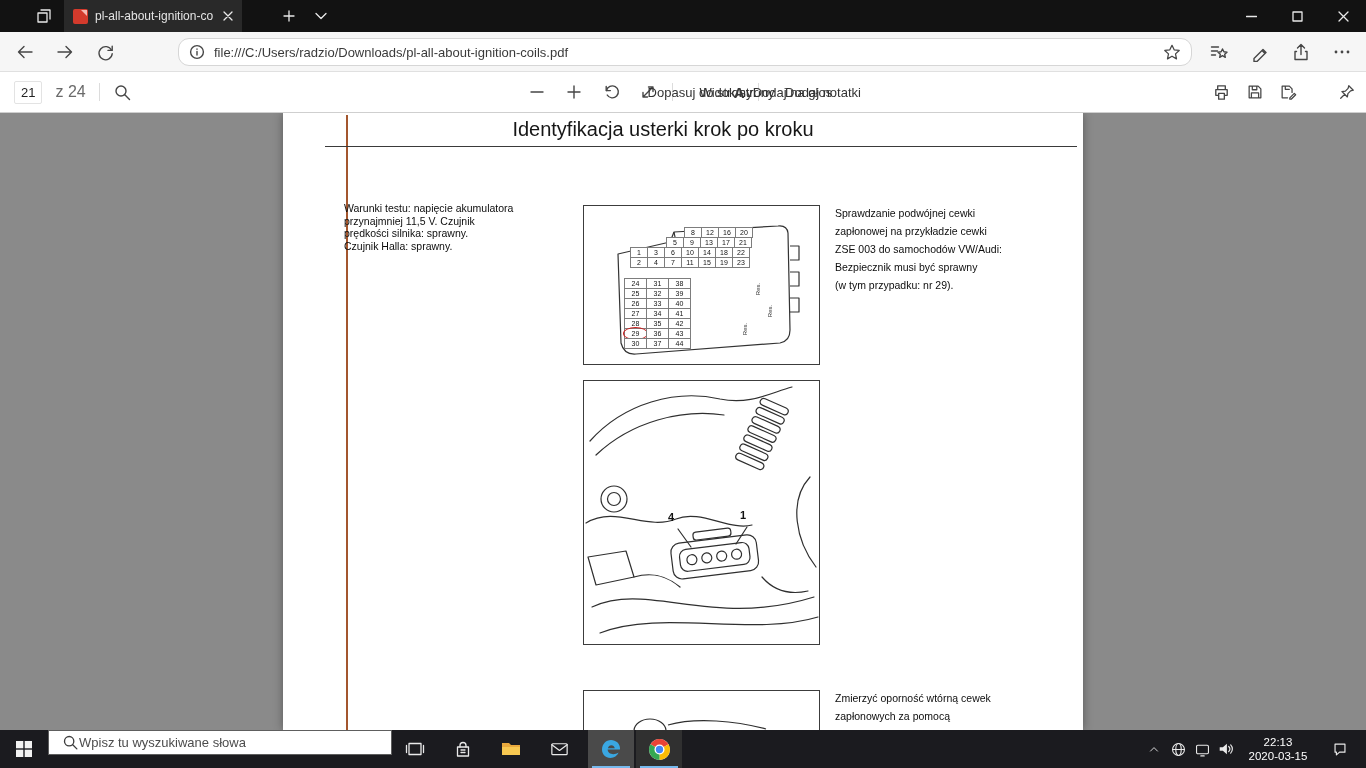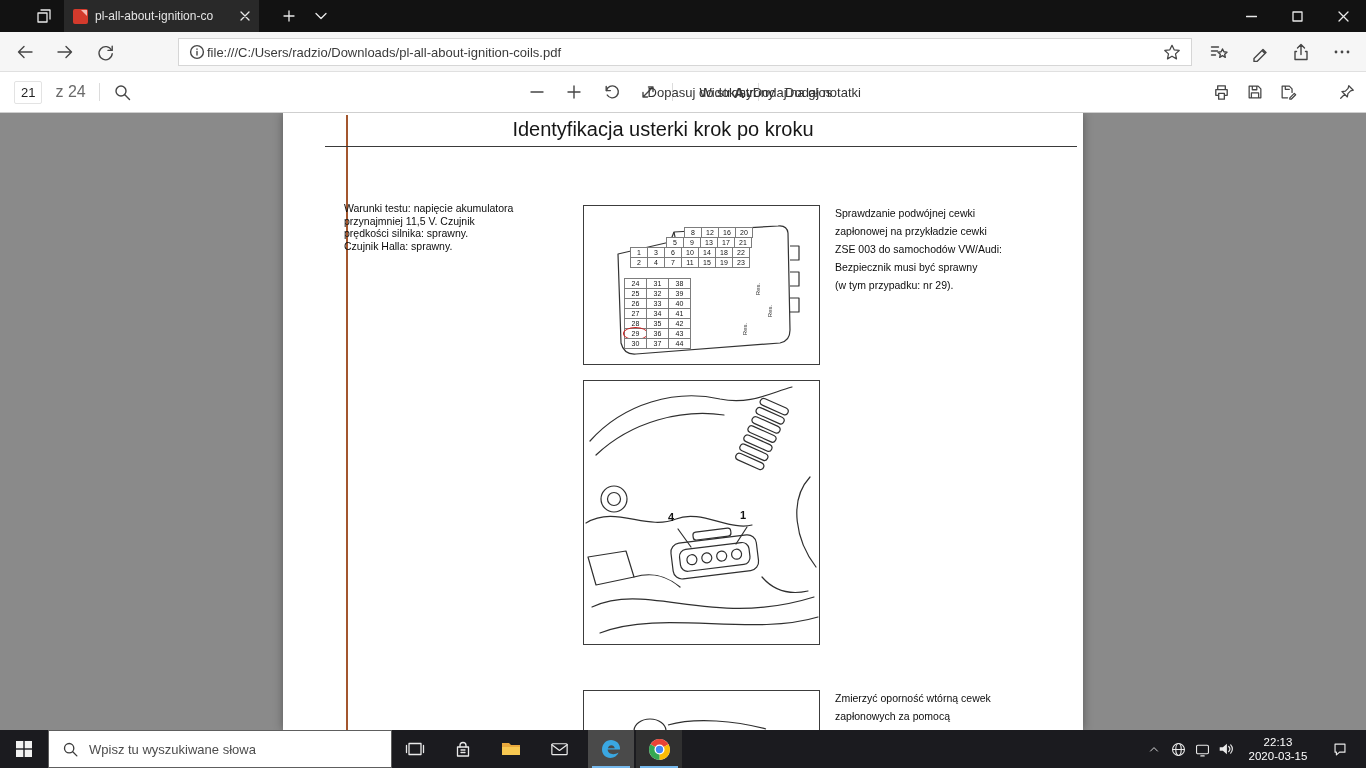--- a/index.html
+++ b/index.html
@@ -8,35 +8,35 @@
 svg{display:block}
 .icn{stroke:#464646;fill:none;stroke-width:1.4;stroke-linecap:round;stroke-linejoin:round}
 .icnw{stroke:#e9e9e9;fill:none;stroke-width:1.3;stroke-linecap:round;stroke-linejoin:round}
 .btn{display:flex;align-items:center;justify-content:center;cursor:default}
 .lbl{font-size:13px;color:#333;white-space:nowrap}
 .vsep{width:1px;height:18px;background:#dcdcdc}
 
 
 #titlebar{position:absolute;left:0;top:0;width:1366px;height:32px;background:#121212}
 #setaside{position:absolute;left:26px;top:0;width:36px;height:32px}
-#tab{position:absolute;left:64px;top:0;width:195px;height:32px;background:#292929;display:flex;align-items:center;gap:7px;padding:0 9px}
+#tab{position:absolute;left:64px;top:0;width:178px;height:32px;background:#292929;display:flex;align-items:center;gap:7px;padding:0 9px}
 #tab .ttl{flex:1;color:#e4e4e4;font-size:12px;white-space:nowrap;overflow:hidden}
 #pdfbadge{width:15px;height:15px;background:#d33a2c;border-radius:2px;position:relative;flex:0 0 15px}
 #pdfbadge:after{content:"";position:absolute;right:1px;top:1px;border:3px solid #f4b9b2;border-left-color:transparent;border-bottom-color:transparent}
 #newtab{position:absolute;left:272px;top:0;width:34px;height:32px}
 #tabchev{position:absolute;left:306px;top:0;width:30px;height:32px}
 #wincontrols{position:absolute;right:0;top:0;height:32px;display:flex}
 #wincontrols .btn{width:46px;height:32px}
 
 
 #navbar{position:absolute;left:0;top:32px;width:1366px;height:40px;background:#f6f6f6;border-bottom:1px solid #e0e0e0}
 #back{position:absolute;left:6px;top:0;width:38px;height:40px}
 #fwd{position:absolute;left:46px;top:0;width:38px;height:40px}
 #reload{position:absolute;left:86px;top:0;width:38px;height:40px}
-#addrbar{position:absolute;left:178px;top:6px;width:1014px;height:28px;background:#fff;border:1px solid #d6d6d6;border-radius:0;display:flex;align-items:center;gap:2px;padding:0 10px}
+#addrbar{position:absolute;left:178px;top:6px;width:1014px;height:28px;background:#fff;border:1px solid #d6d6d6;border-radius:11px;display:flex;align-items:center;gap:9px;padding:0 10px}
 #addrbar .url{flex:1;font-size:13px;color:#3a3a3a;white-space:nowrap;overflow:hidden}
 #navicons{position:absolute;right:4px;top:0;height:40px;display:flex}
 #navicons .btn{width:41px;height:40px}
 
 
 #pdfbar{position:absolute;left:0;top:72px;width:1366px;height:41px;background:#fff;border-bottom:1px solid #cfcfcf}
 #pdfleft{position:absolute;left:14px;top:0;height:40px;display:flex;align-items:center;gap:13px}
 #pagenum{font-size:13px;color:#222;padding:3px 6px;border:1px solid #e3e3e3;border-radius:2px}
 #pagecount{font-size:16px;color:#6a6a6a}
 #pdfcenter{position:absolute;left:524px;top:0;height:40px;display:flex;align-items:center;gap:11px}
@@ -76,21 +76,21 @@
 #fuseRes span:nth-child(1){left:168px;top:80px}
 #fuseRes span:nth-child(2){left:180px;top:102px}
 #fuseRes span:nth-child(3){left:155px;top:120px}
 .pinlab{position:absolute;font-size:11px;font-weight:bold;color:#111}
 #pin4{left:84px;top:130px}
 #pin1{left:156px;top:128px}
 
 
 #taskbar{position:absolute;left:0;top:730px;width:1366px;height:38px;background:#1b1b1f}
 #startbtn{position:absolute;left:0;top:0;width:48px;height:38px}
-#tsearch{position:absolute;left:48px;top:0;width:344px;height:38px;background:#fff;border:1px solid #5e5e5e;display:flex;align-items:center;gap:10px;padding:0 13px}
+#tsearch{position:absolute;left:48px;top:0;width:344px;height:25px;background:#fff;border:1px solid #5e5e5e;display:flex;align-items:center;gap:0;padding:0 13px}
 #tsearch input{border:0;outline:0;flex:1;font-size:13px;color:#333;font-family:"Liberation Sans",sans-serif;background:transparent}
 #tsearch input::placeholder{color:#4c4c4c}
 .tbtn{position:absolute;top:0;width:46px;height:38px}
 .tbtn.active{background:#4a4a4a}
 .tbtn.running{background:#303030}
 .tbtn.active:after,.tbtn.running:after{content:"";position:absolute;left:4px;right:4px;bottom:0;height:2px;background:var(--taskbar_accent,#76b9ed)}
 #tv{left:392px}#store{left:440px}#expl{left:488px}#mail{left:536px}#edge{left:588px}#chrome{left:636px}
 #tray{position:absolute;right:128px;top:0;height:38px;display:flex}
 #tray .btn{width:24px;height:38px}
 #clock{position:absolute;right:50px;top:0;width:76px;height:38px;display:flex;flex-direction:column;align-items:center;justify-content:center;color:#fff;font-size:11.5px;line-height:14px}

